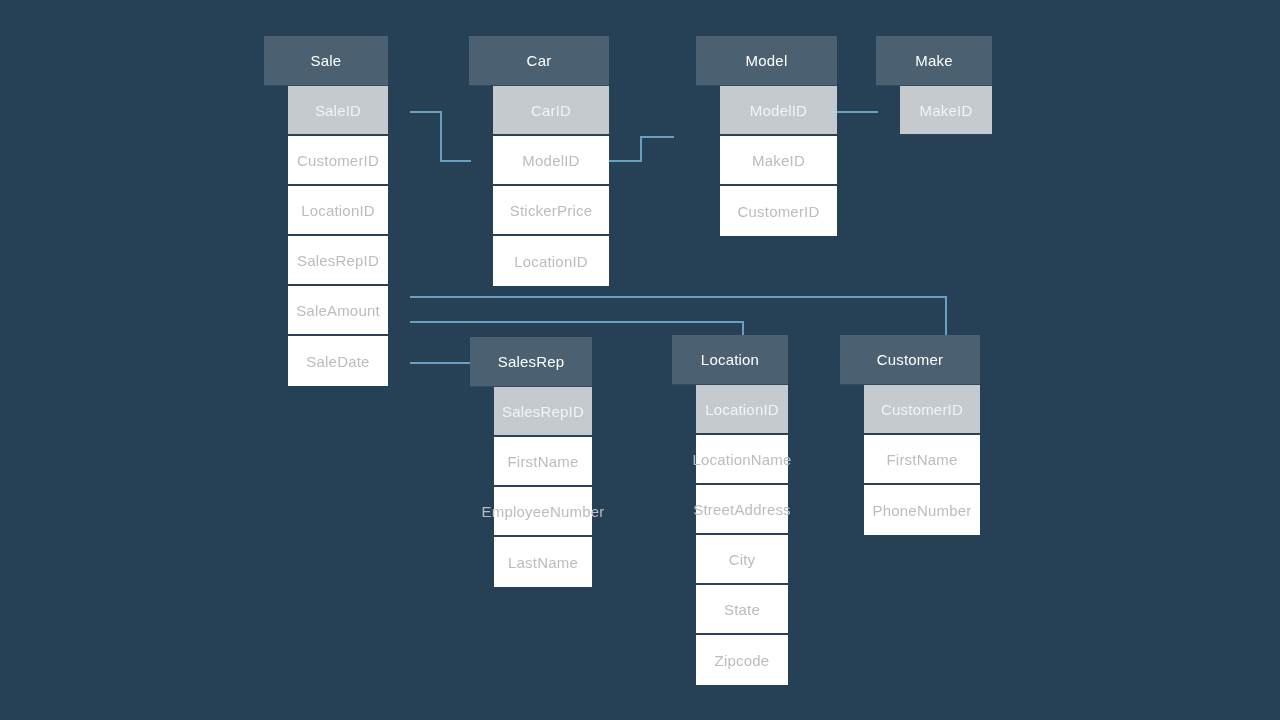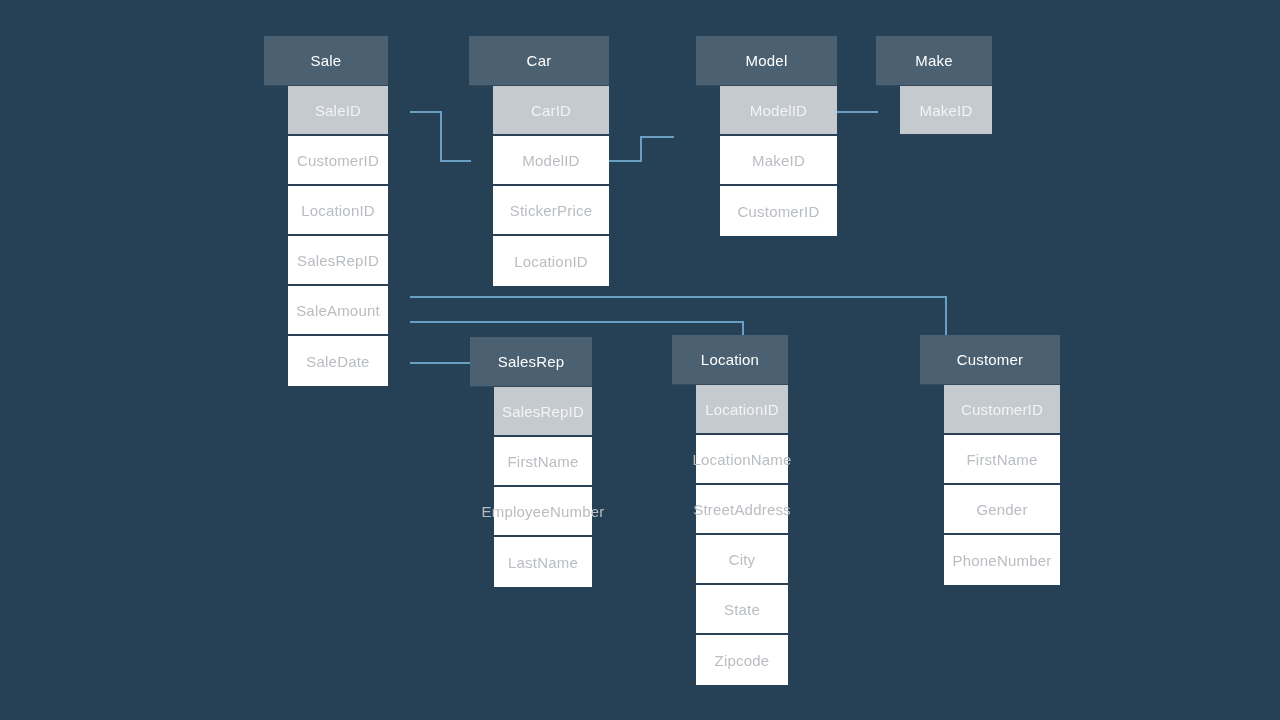--- a/index.html
+++ b/index.html
@@ -113,21 +113,20 @@
       </div>
       <div class="entity" style="left: 672px; top: 335px; width: 116px;">
         <div class="entity-header">Location</div>
         <div class="entity-field pk">LocationID</div>
         <div class="entity-field">LocationName</div>
         <div class="entity-field">StreetAddress</div>
         <div class="entity-field">City</div>
         <div class="entity-field">State</div>
         <div class="entity-field">Zipcode</div>
       </div>
-      <div class="entity" style="left: 920px; top: 335px; width: 140px;">
+      <div class="entity" style="left: 840px; top: 335px; width: 140px;">
         <div class="entity-header">Customer</div>
         <div class="entity-field pk">CustomerID</div>
         <div class="entity-field">FirstName</div>
-        <div class="entity-field">Gender</div>
         <div class="entity-field">PhoneNumber</div>
       </div>
     </div>
 </div>
 
 </body></html>

